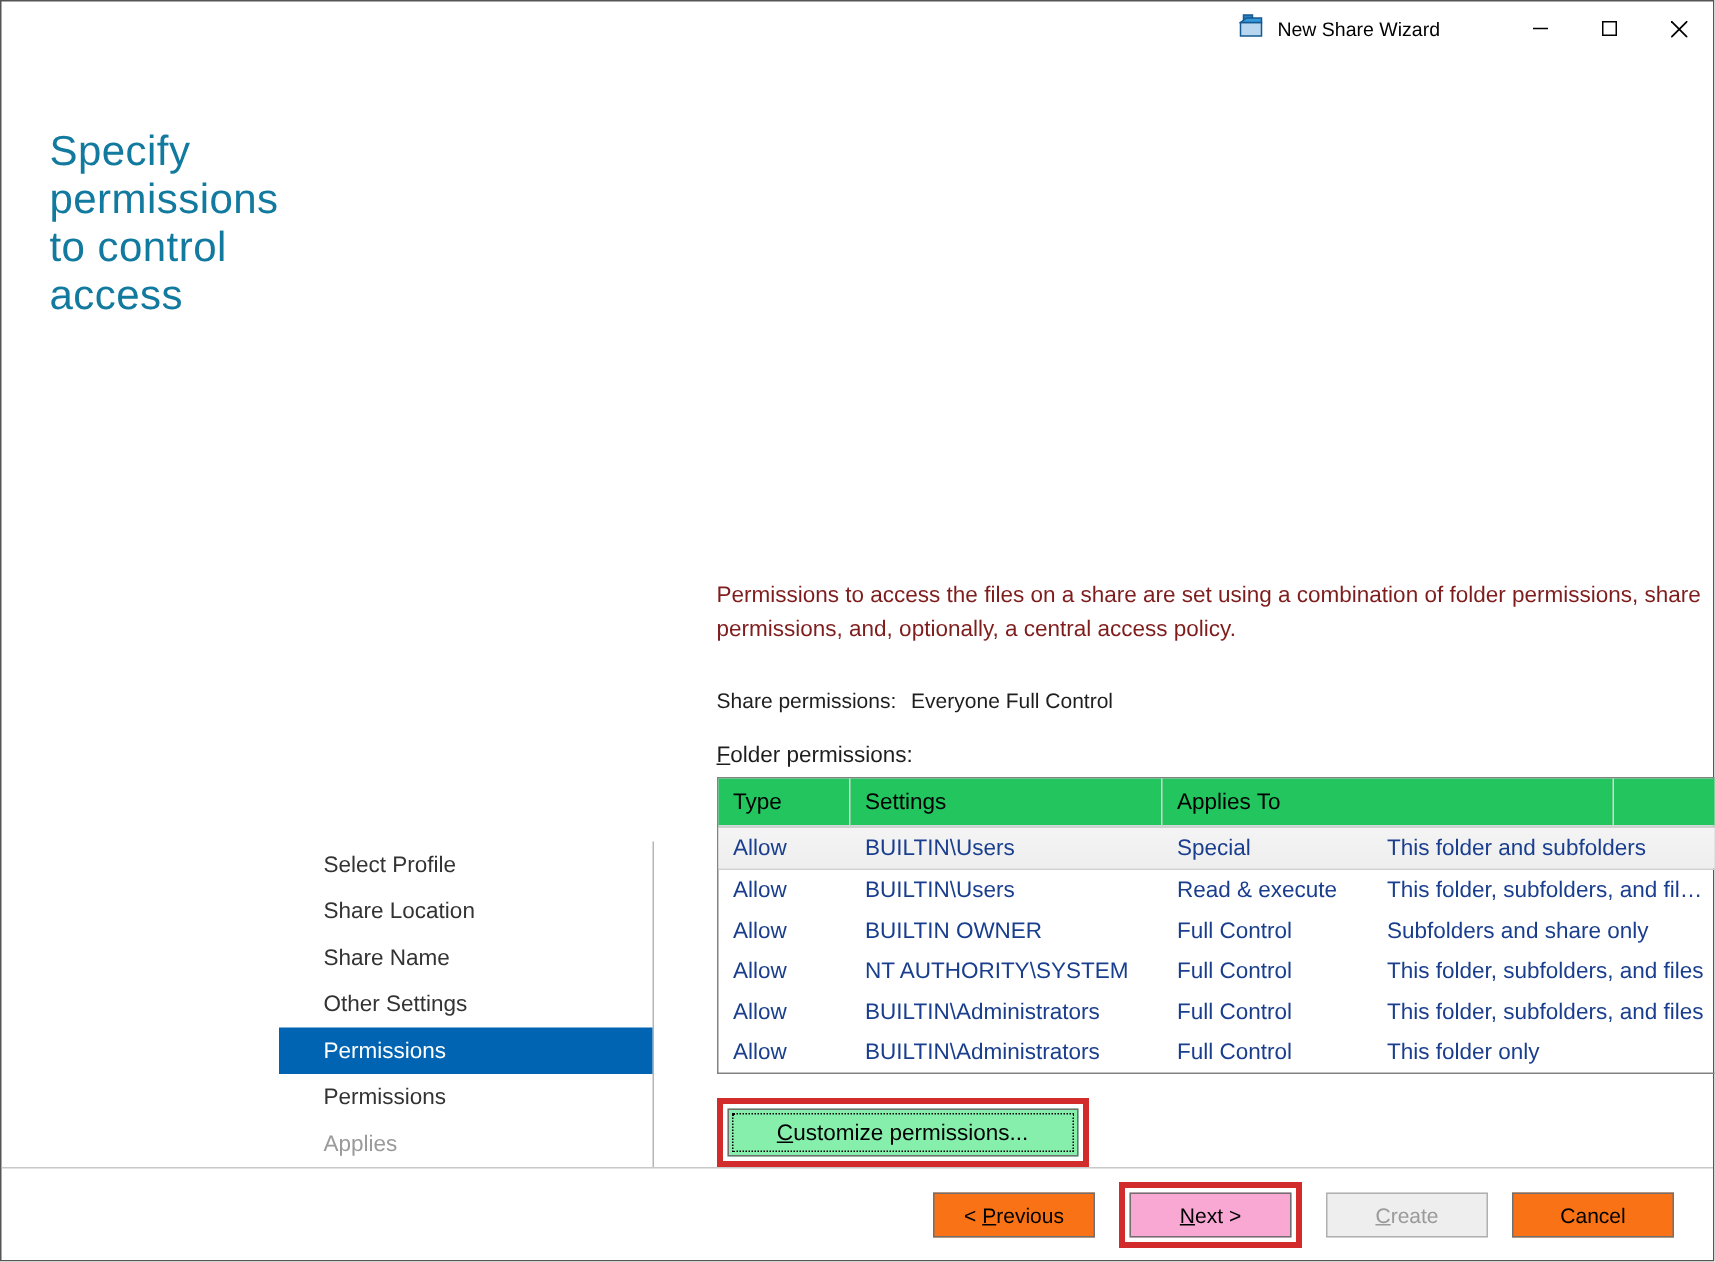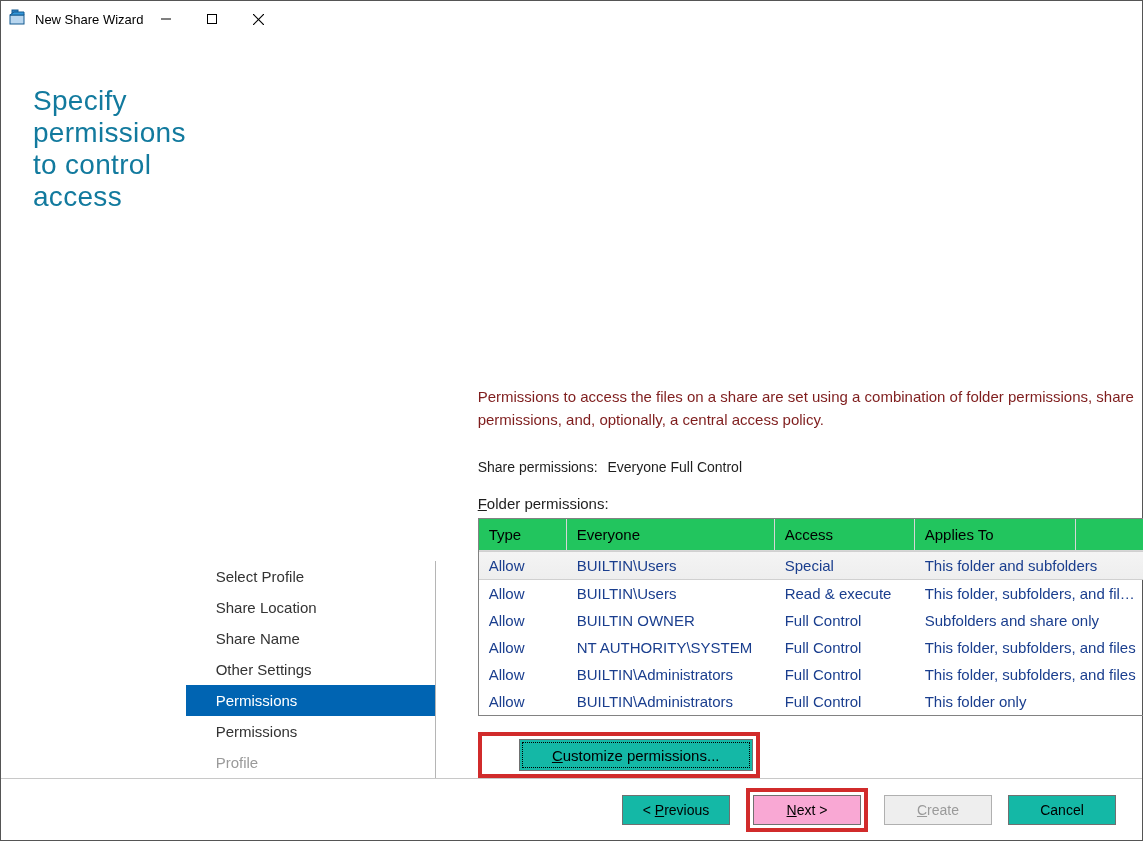--- a/index.html
+++ b/index.html
@@ -1,18 +1,18 @@
 <!DOCTYPE html>
 <html><head>
 <meta charset="utf-8">
 <style>
   * { box-sizing: border-box; }
   html, body { margin:0; padding:0; font-family: "Segoe UI", Arial, sans-serif; background:#fff; }
   .window { width:1143px; height:841px; border:1px solid #555; background:#fff; display:flex; flex-direction:column; }
-  .titlebar { height:36px; display:flex; align-items:center; justify-content:flex-start; padding:0 0 0 8px; }
+  .titlebar { height:36px; display:flex; align-items:center; justify-content:flex-end; padding:0 0 0 8px;gap:44px; }
   .title-left { display:flex; align-items:center; gap:8px; }
   .title-text { font-size:13px; color:#000; }
   .win-controls { display:flex; }
   .win-btn { width:46px; height:32px; display:flex; align-items:center; justify-content:center; color:#000; }
   .content { flex:1; display:flex; flex-direction:row; padding:0 28px 0 28px; }
   .heading { font-size:28px; font-weight:300; color:#127a9e; margin:48px 0 36px 4px; letter-spacing:0.3px; }
   .main-row { display:flex; flex:1;align-items:flex-end; }
   .sidebar { width:250px; border-right:1px solid #b5b5b5; padding-top:0; }
   .step { padding:7px 30px 7px 30px; font-size:15px; color:#333; cursor:pointer; }
   .step.selected { background:#0064b2; color:#fff; }
@@ -30,23 +30,23 @@
   .grid-body { }
   .gr { display:flex; }
   .gr.first { background:linear-gradient(#f4f4f4,#eeeeee); border-top:1px solid #d0d0d0; border-bottom:1px solid #d0d0d0; }
   .gc { padding:5px 10px; font-size:15px; color:#1a3e8e; white-space:nowrap; overflow:hidden; text-overflow:ellipsis; }
   .c-type { width:88px; }
   .c-princ { width:208px; }
   .c-acc { width:140px; }
   .c-app { flex:1; }
   .c-spacer { width:70px; border-bottom:1px solid #d6d6d6; }
   .customize-wrap { margin-top:16px; border:4px solid #d12b2b; display:inline-block; padding:3px; }
-  .customize-btn { width:234px; height:32px; border:1px solid #707070; outline:1px dotted #000; outline-offset:-4px; font-size:15px; background:#14b8a6; display:flex; align-items:center; justify-content:center;margin-left:34px; }
+  .customize-btn { width:234px; height:32px; border:1px solid #707070; outline:1px dotted #000; outline-offset:-4px; font-size:15px; background:#86efac; display:flex; align-items:center; justify-content:center; }
   .footer { border-top:1px solid #c8c8c8; height:62px; display:flex; align-items:center; justify-content:flex-end; gap:16px; padding-right:26px; }
-  .nav-btn { width:108px; height:30px; border:1px solid #707070; background:#14b8a6; font-size:14px; display:flex; align-items:center; justify-content:center; }
+  .nav-btn { width:108px; height:30px; border:1px solid #707070; background:#f97316; font-size:14px; display:flex; align-items:center; justify-content:center; }
   .nav-btn.disabled { color:#9a9a9a; border-color:#b0b0b0; background:#eee; }
   .next-wrap { border:4px solid #d12b2b; padding:3px; }
   .nav-btn.next { background:#f9a8d4; }
 </style>
 </head>
 <body>
 
 <div class="window">
   <div class="titlebar">
     <div class="title-left">
@@ -83,40 +83,39 @@
     <div class="heading">Specify permissions to control access</div>
 
     <div class="main-row">
       <div class="sidebar">
         <div class="step">Select Profile</div>
         <div class="step">Share Location</div>
         <div class="step">Share Name</div>
         <div class="step">Other Settings</div>
         <div class="step selected">Permissions</div>
         <div class="step">Permissions</div>
-        <div class="step disabled">Profile</div>
+        <div class="step disabled">Applies</div>
       </div>
 
       <div class="right-pane">
         <div class="para">Permissions to access the files on a share are set using a combination of folder permissions, share permissions, and, optionally, a central access policy.</div>
 
         <div class="shareperms">
           <span class="shareperms-lbl">Share permissions:</span>
           <span class="shareperms-val">Everyone Full Control</span>
         </div>
 
         <div class="folderperms-lbl">
           <span class="ul-accel">F</span><span>older permissions:</span>
         </div>
 
         <div class="grid">
           <div class="grid-head">
             <div class="gh c-type">Type</div>
-            <div class="gh c-princ">Everyone</div>
-            <div class="gh c-acc">Access</div>
+            <div class="gh c-princ">Settings</div>
             <div class="gh c-app">Applies To</div>
             <div class="gh c-spacer"></div>
           </div>
           <div class="grid-body">
             <div class="gr first">
               <div class="gc c-type">Allow</div>
               <div class="gc c-princ">BUILTIN\Users</div>
               <div class="gc c-acc">Special</div>
               <div class="gc c-app" style="flex:1;width:auto">This folder and subfolders</div>
             </div>

